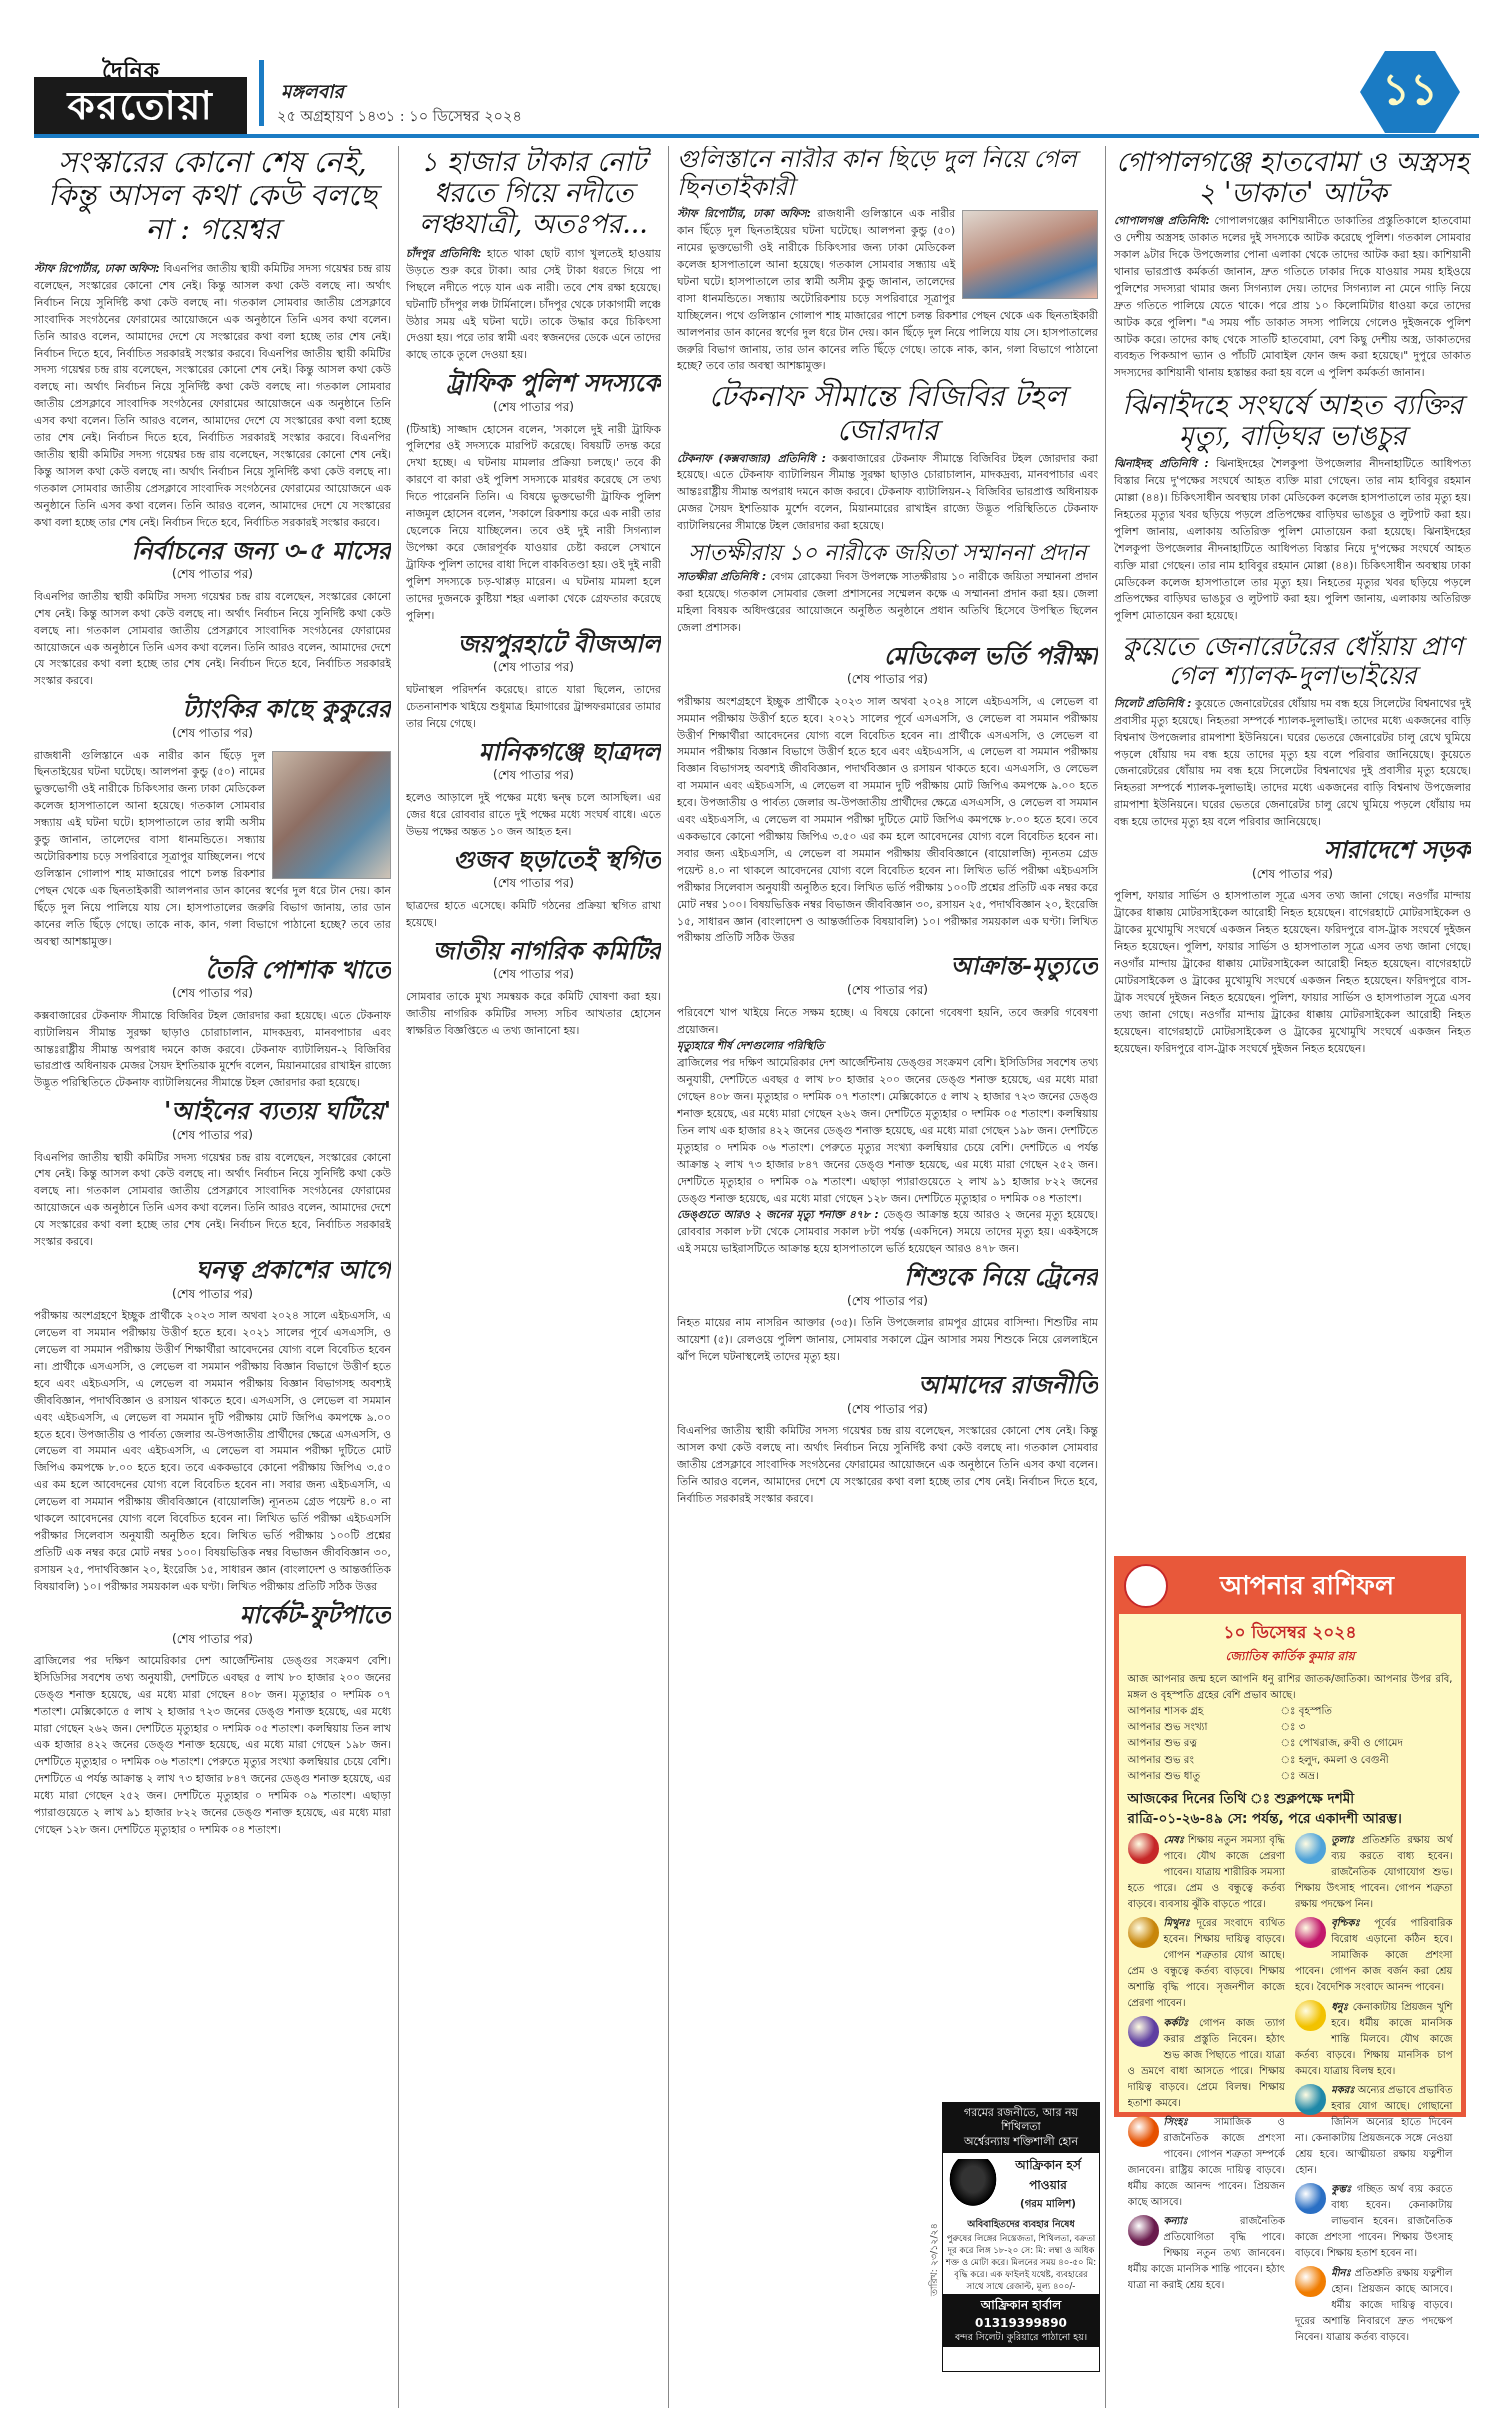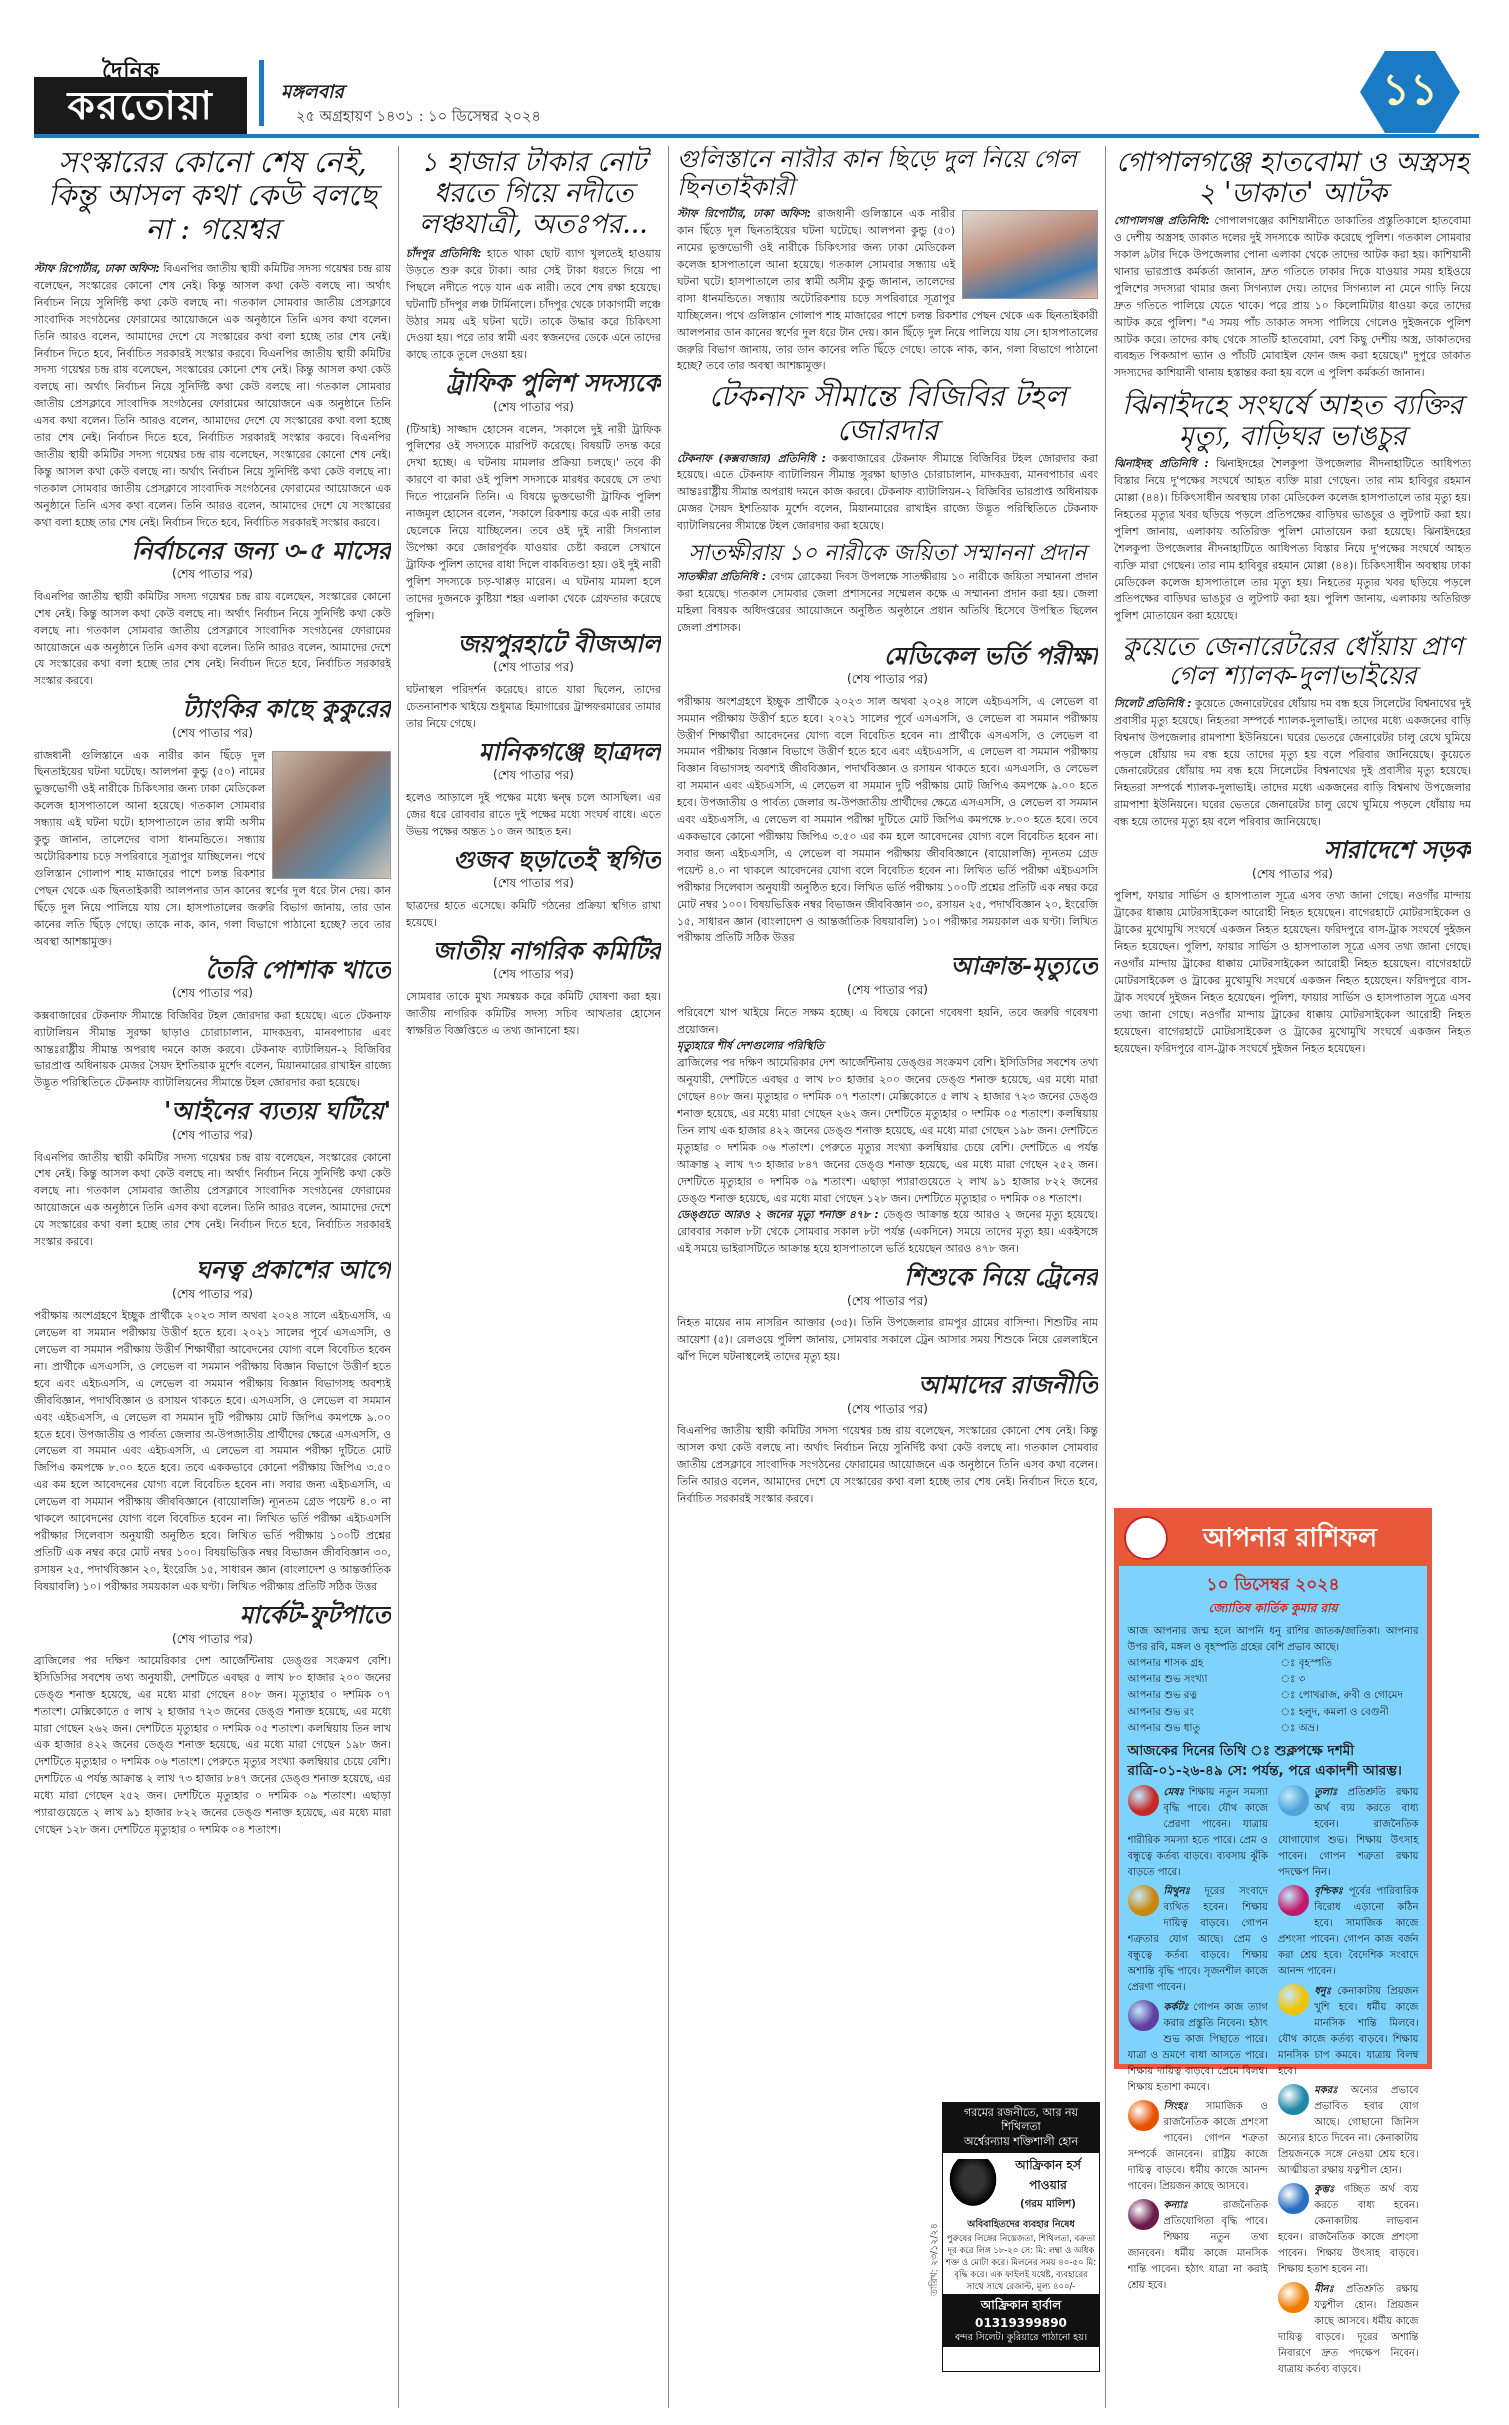--- a/index.html
+++ b/index.html
@@ -3,33 +3,33 @@
 <meta charset="utf-8">
 <style>
 *{box-sizing:border-box;margin:0;padding:0}
 html,body{width:1509px;height:2426px;background:#fff;overflow:hidden}
 body{font-family:"DejaVu Sans",sans-serif;color:#222;position:relative}
 .abs{position:absolute}
 .hdr-logo-small{left:102px;top:53px;font:bold 22px "DejaVu Serif",serif;color:#111;letter-spacing:0.9px}
 .hdr-logo{left:34px;top:77px;width:213px;height:60px;background:#1a1a1a;color:#fff;font:bold 39px "DejaVu Sans",sans-serif;display:flex;align-items:center;justify-content:center;letter-spacing:1.7px}
 .hdr-vbar{left:259px;top:60px;width:5.1px;height:66px;background:#1a7bc4}
 .hdr-day{left:281px;top:78px;font:italic bold 18.7px "DejaVu Serif",serif}
-.hdr-date{left:296px;top:105px;font:14.5px "DejaVu Sans",sans-serif;color:#333}
+.hdr-date{left:277px;top:105px;font:14.5px "DejaVu Sans",sans-serif;color:#333}
 .hdr-rule{left:34px;top:134px;width:1445px;height:4.3px;background:#1a7bc4}
 .page-no{left:1360px;top:51px;width:100px;height:82px;background:#1a7bc4;clip-path:polygon(25% 0,75% 0,100% 50%,75% 100%,25% 100%,0 50%);display:flex;align-items:center;justify-content:center;color:#fef9c3;font:bold 43px "DejaVu Serif",serif}
 .col{position:absolute;overflow:hidden}
 .hl{font-family:"DejaVu Serif",serif;font-style:italic;font-weight:normal;color:#111;text-align:center;line-height:1.15}
 .body{font-size:10.7px;line-height:1.58;text-align:justify;color:#222;font-family:"DejaVu Sans",sans-serif}
 .body b{font-style:italic}
 .sub{font-family:"DejaVu Serif",serif;font-style:italic;font-weight:bold;text-align:right;font-size:24px;line-height:1.2;margin-top:5.1px}
 .cont{text-align:center;font-size:12px;margin-bottom:3.4px}
 .photo{background:linear-gradient(135deg,#c9b8a8,#8d6e63 40%,#5d8aa8 70%,#d0c4b6);border:0.9px solid #999}
 .vline{position:absolute;width:0.9px;background:#888}
 .ad-black{background:#111;color:#fff;text-align:center}
-.rashi{left:1114px;top:1508px;width:318px;height:561px;border:5.1px solid #e8583a;background:#7dd3fc}
+.rashi{left:1114px;top:1556px;width:352px;height:561px;border:5.1px solid #e8583a;background:#fef9c3}
 .rashi-head{background:#e8583a;color:#fff;font:bold 25.5px "DejaVu Serif",serif;text-align:center;padding:5.1px 0 5.1px 34px;position:relative}
 .rashi-logo{position:absolute;left:5.1px;top:3.4px;width:44px;height:44px;border-radius:50%;background:#fff;border:2.6px solid #c62828}
 .zodiac{display:inline-block;width:31px;height:31px;border-radius:50%;float:left;margin:1.7px 5.1px 1.7px 0}
 .rbody{font-size:10px;line-height:1.6;text-align:justify}
 .rbody b{font-style:italic}
 .sign-block{margin-bottom:3.4px;overflow:hidden}
 .info-row{display:flex;font-size:10.2px;line-height:1.6}
 .info-row span:first-child{width:153px}
 </style>
 </head>

